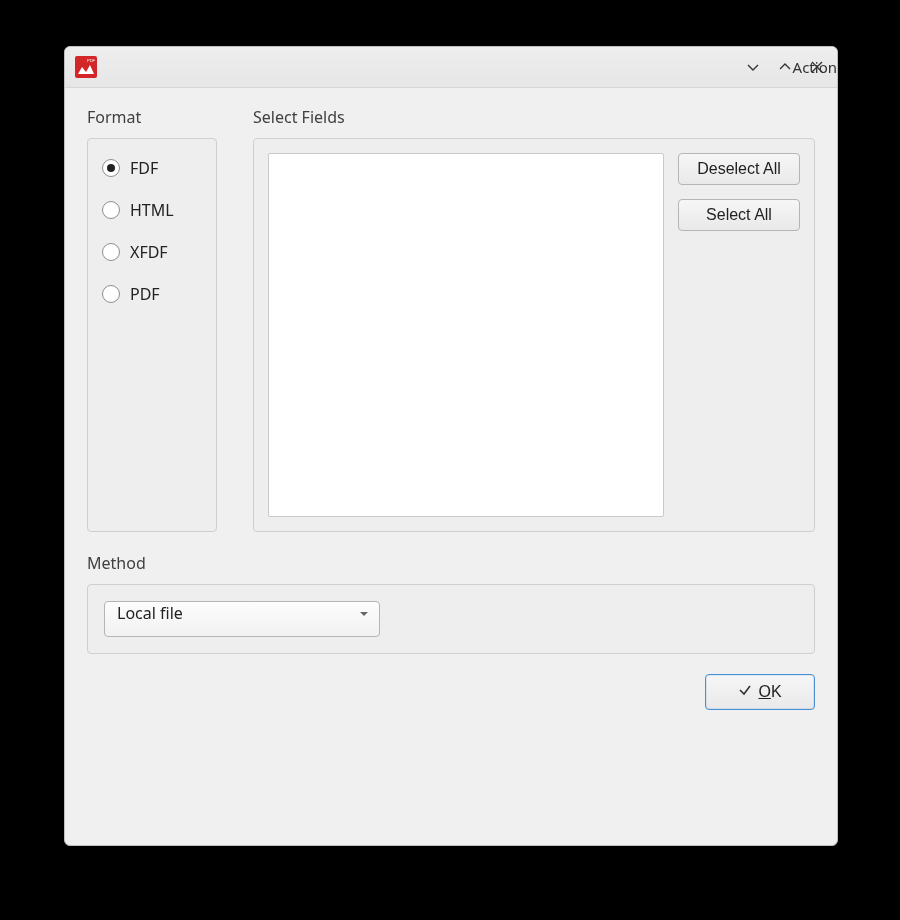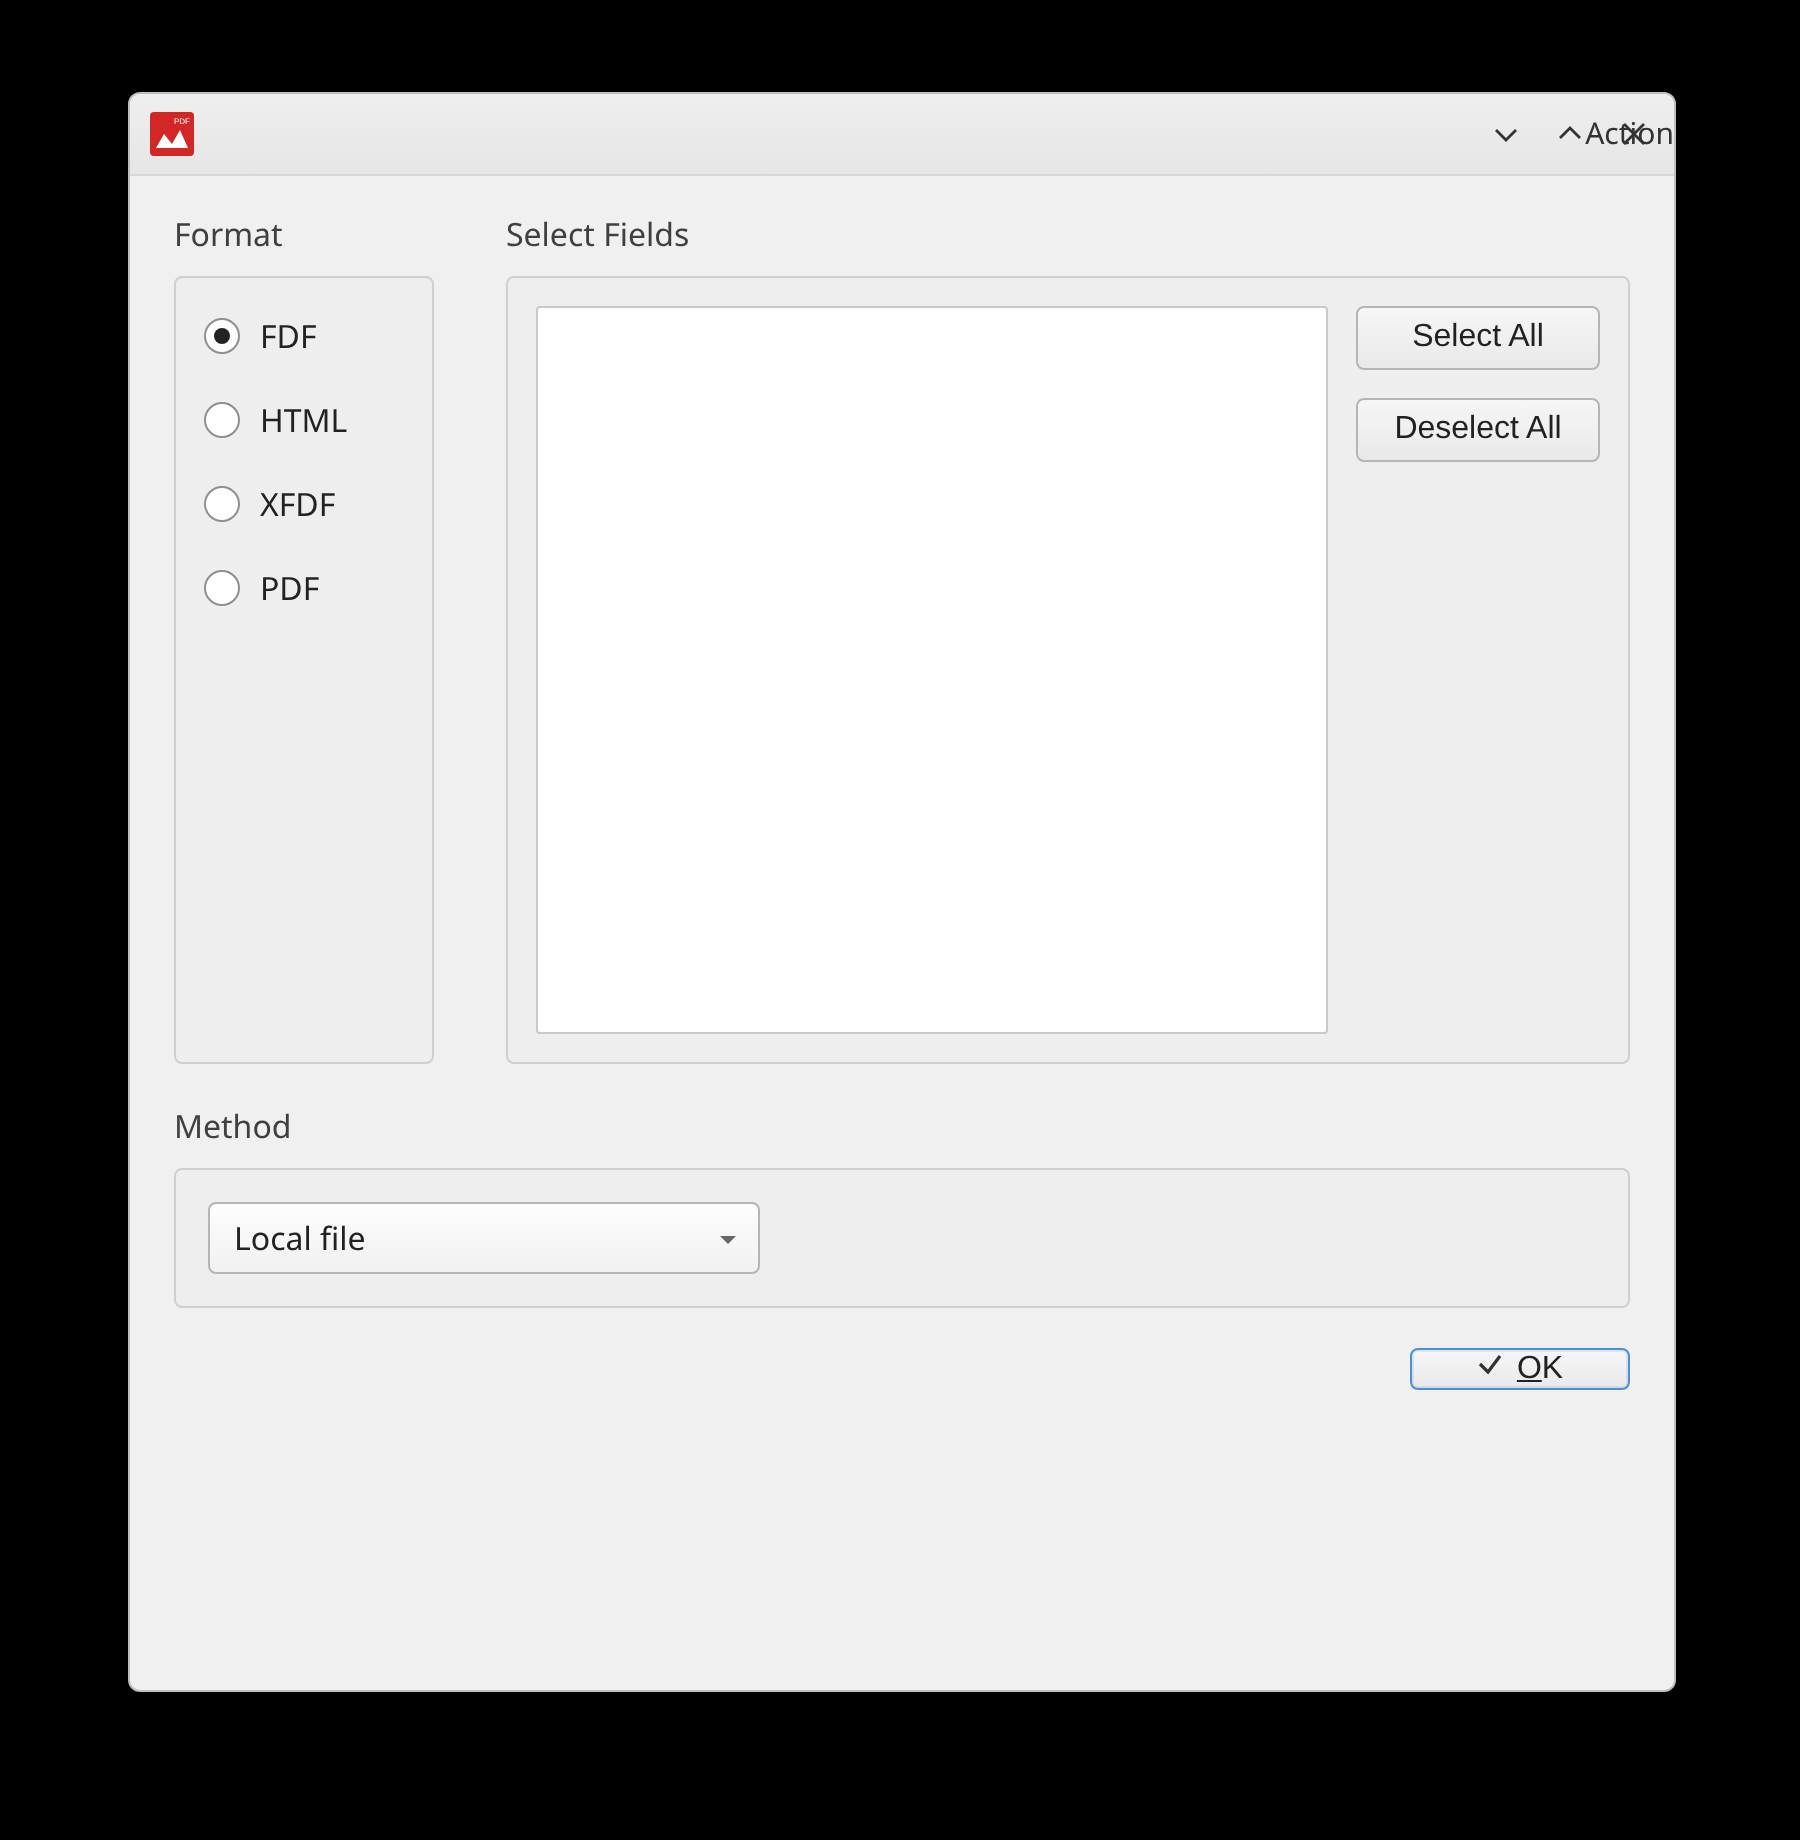--- a/index.html
+++ b/index.html
@@ -173,21 +173,21 @@
   .method-panel {
     padding: 16px;
   }
   .combo {
     width: 276px;
     height: 36px;
     background: linear-gradient(#fdfdfd, #f1f1f1);
     border: 1px solid #b5b5b5;
     border-radius: 4px;
     display: flex;
-    align-items: center;
+    align-items: flex-start;
     padding: 0 10px 0 12px;
     font-size: 16px;
     cursor: pointer;
     justify-content: space-between;
     box-sizing: border-box;
   }
   .combo .caret {
     color: #666;
   }
   .path-row {
@@ -212,21 +212,21 @@
   }
   
   .dlg-buttons {
     margin-top: 20px;
     display: flex;
     justify-content: flex-end;
     gap: 14px;
   }
   .dlg-buttons .btn {
     width: 110px;
-    height: 21px;
+    height: 36px;
   }
   .btn.primary {
     border: 1px solid #4a90d9;
     box-shadow: 0 0 0 1px rgba(74,144,217,0.15) inset;
   }
   .mnemonic { text-decoration: underline; }
 </style>
 </head>
 <body>
 
@@ -287,22 +287,22 @@
             </label>
           </div>
         </div>
       </div>
 
       <div class="fields-col">
         <div class="section-title">Select Fields</div>
         <div class="panel fields-panel">
           <div class="fields-list"></div>
           <div class="fields-side">
+            <button class="btn full">Deselect All</button>
             <button class="btn full">Select All</button>
-            <button class="btn full">Deselect All</button>
           </div>
         </div>
       </div>
 
     </div>
 
     <div class="method-sec">
       <div class="section-title">Method</div>
       <div class="panel method-panel">
         <div class="combo">

